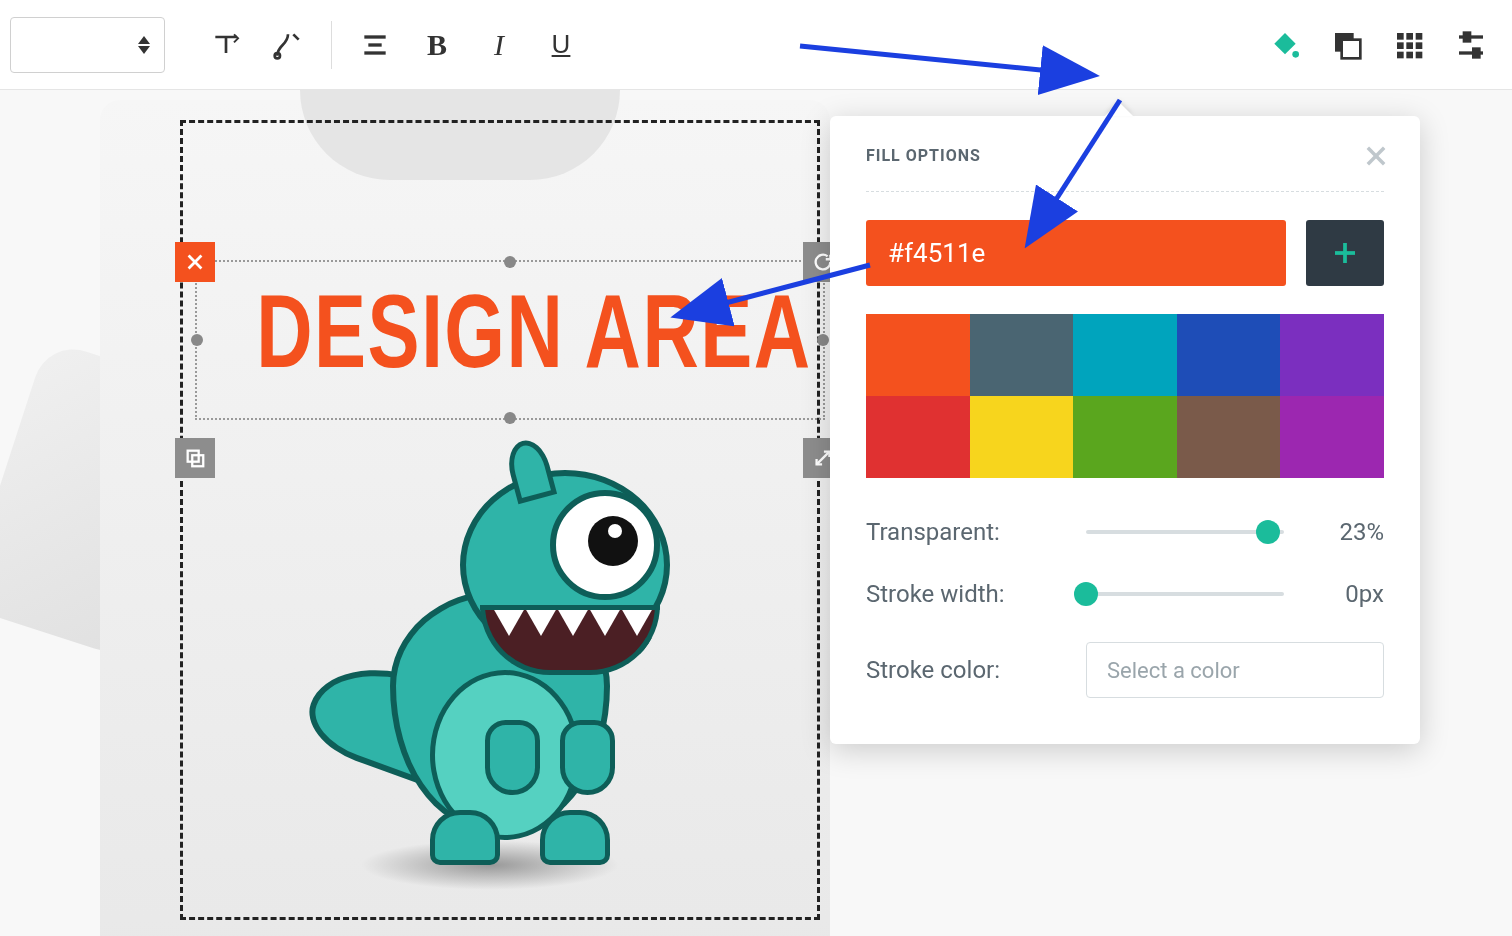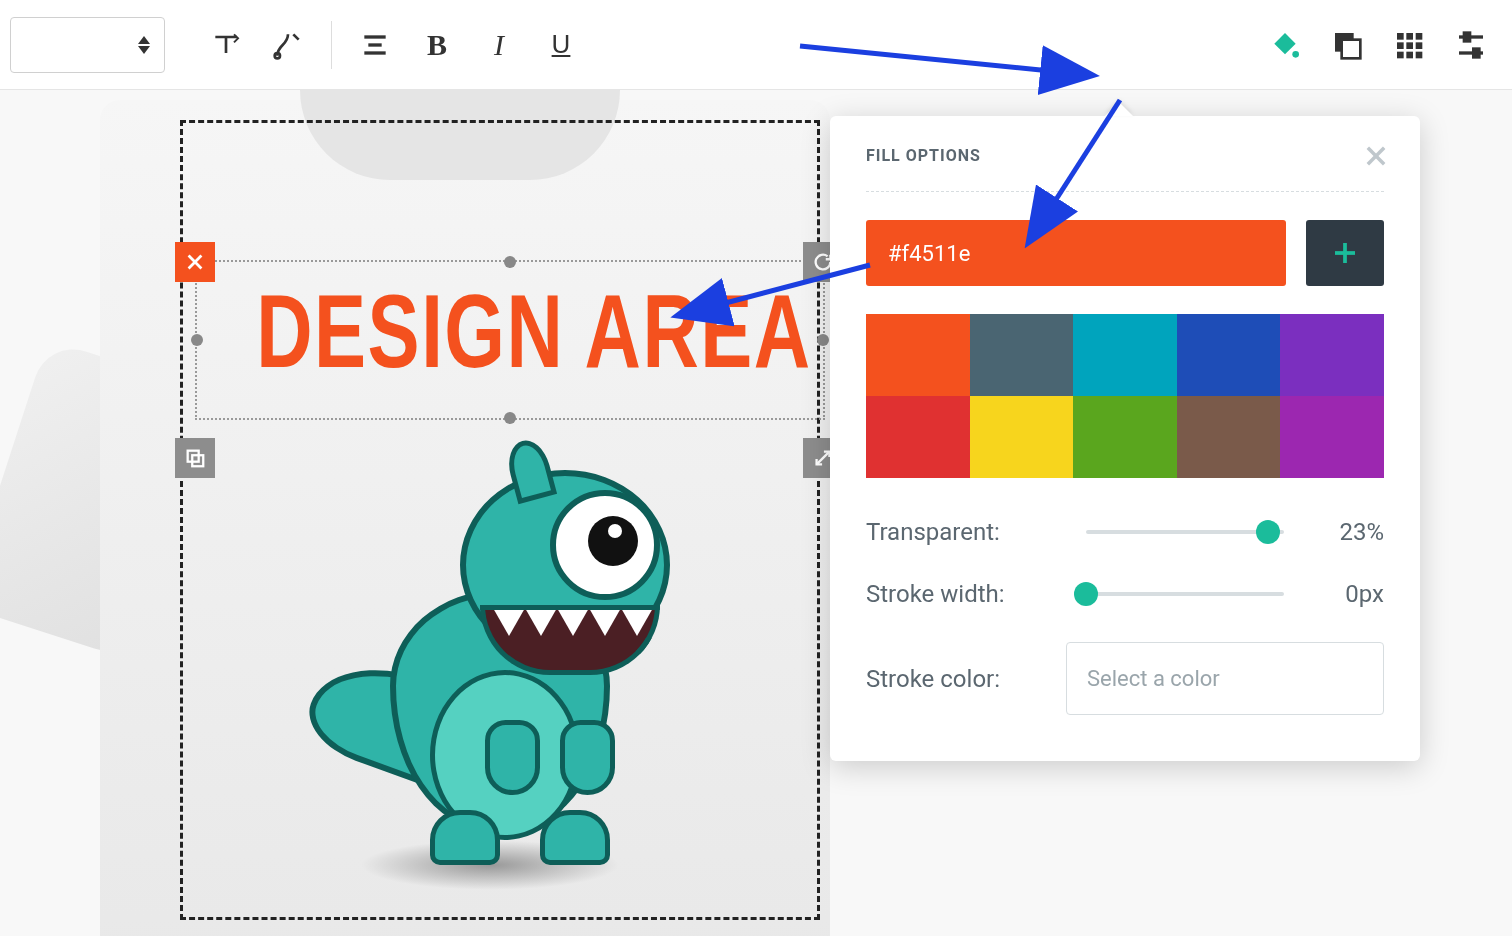--- a/index.html
+++ b/index.html
@@ -70,35 +70,35 @@
 .dino-crest { position:absolute; left:200px; top:-30px; width:40px; height:60px; background:#2fb4a8; border:5px solid #0e5e58; border-radius: 60% 60% 0 0; transform: rotate(-15deg); }
 
 
 .popover { position:absolute; left:830px; top:26px; width:590px; background:#fff; border-radius:6px; box-shadow: 0 6px 30px rgba(0,0,0,0.18); padding: 30px 36px 46px; }
 .pop-caret { position:absolute; top:-14px; left:275px; width:0; height:0; border-left:14px solid transparent; border-right:14px solid transparent; border-bottom:14px solid #fff; filter: drop-shadow(0 -2px 2px rgba(0,0,0,0.1)); }
 .pop-title { font-size:16px; font-weight:700; letter-spacing:1px; color:#5b6770; }
 .pop-close { position:absolute; top:26px; right:30px; width:28px; height:28px; color:#bfc7cc; cursor:pointer; }
 .pop-hr { border:none; border-top:1px dashed #d7dde0; margin: 26px 0 28px; }
 
 .color-row { display:flex; gap:20px; margin-bottom:28px; }
-.color-input { flex:1; height:66px; background:#f4511e; color:#fff; font-size:22px; display:flex; align-items:center; padding:0 22px; border-radius:3px; }
+.color-input { flex:1; height:66px; background:#f4511e; color:#fff; font-size:26px; display:flex; align-items:center; padding:0 22px; border-radius:3px; }
 .add-btn { width:78px; height:66px; background:#2f3a44; color:#1bbc9b; display:flex; align-items:center; justify-content:center; border-radius:3px; cursor:pointer; }
 .add-btn svg { width:30px; height:30px; }
 
 .swatches { display:grid; grid-template-columns: repeat(5, 1fr); grid-template-rows: repeat(2, 82px); margin-bottom: 40px; }
 .sw { width:100%; height:100%; cursor:pointer; }
 
 .slider-row { display:flex; align-items:center; gap:20px; margin-bottom:34px; }
 .slider-label { font-size:24px; color:#5b6770; width:200px; }
 .slider-track { flex:1; height:4px; background:#d7dde0; position:relative; border-radius:2px; }
 .slider-thumb { position:absolute; top:-10px; width:24px; height:24px; background:#1bbc9b; border-radius:50%; cursor:pointer; }
 .slider-value { font-size:24px; color:#5b6770; width:80px; text-align:right; }
 
-.stroke-color-row { display:flex; align-items:center; }
-.stroke-input { flex:1; height:73px; border:1px solid #d7dde0; border-radius:4px; padding:0 20px; font-size:22px; color:#9aa5ab; display:flex; align-items:center; }
+.stroke-color-row { display:flex; align-items:center; gap:20px; }
+.stroke-input { flex:1; height:56px; border:1px solid #d7dde0; border-radius:4px; padding:0 20px; font-size:22px; color:#9aa5ab; display:flex; align-items:center; }
 
 
 .arrow { position:absolute; pointer-events:none; }
 </style>
 </head>
 <body>
 
 <div class="toolbar">
   <div class="tb-dropdown">
     <span class="chev"></span>

